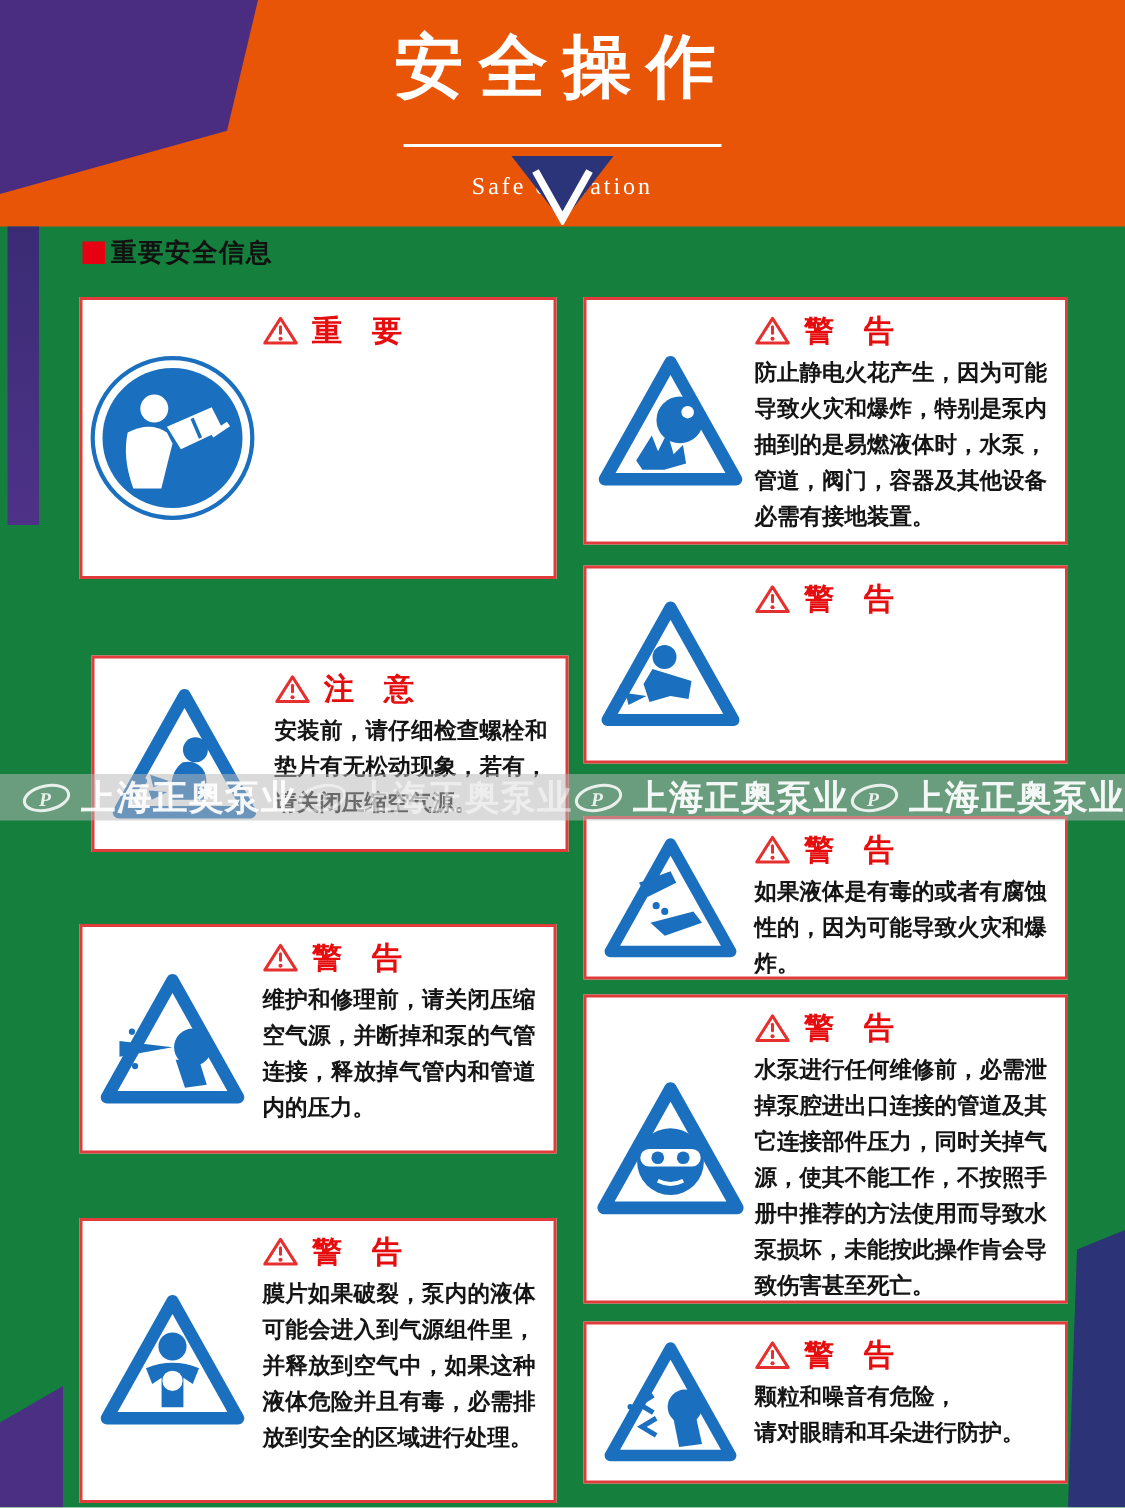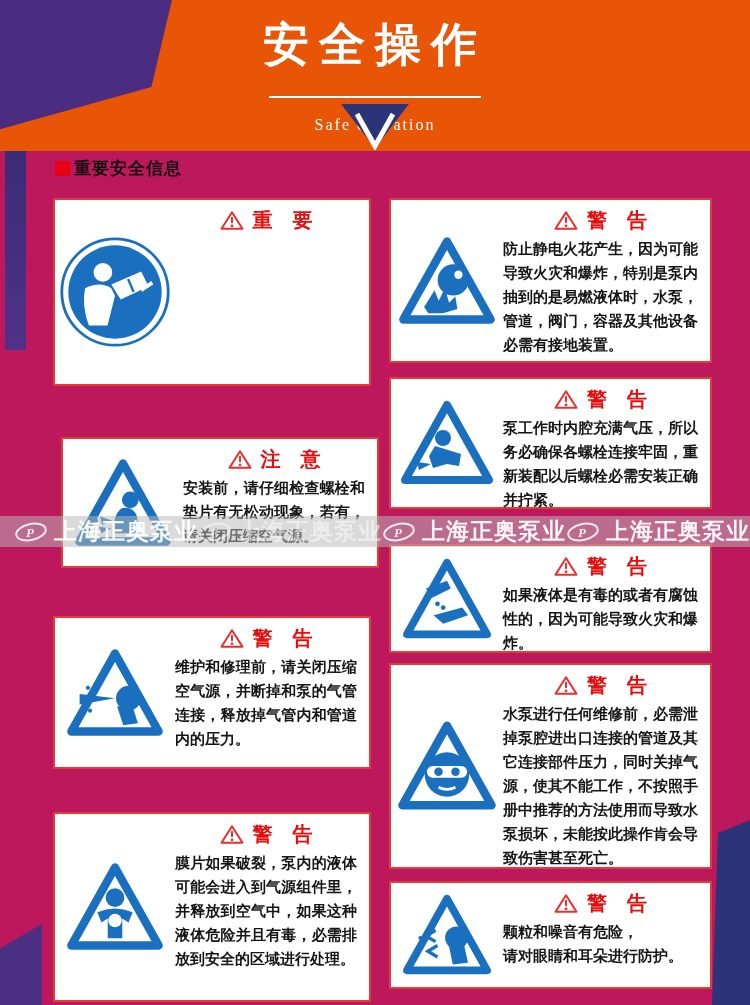--- a/index.html
+++ b/index.html
@@ -1,16 +1,16 @@
 <!DOCTYPE html>
 <html><head>
 <meta charset="utf-8">
 <style>
   html,body{margin:0;padding:0;background:#fff;}
-  .page{position:relative;width:750px;height:1005px;background:#be185d;overflow:hidden;
+  .page{position:relative;width:750px;height:1005px;background:#15803d;overflow:hidden;
         font-family:"Liberation Sans",sans-serif;}
 
   
   .header{position:absolute;left:0;top:0;width:750px;height:151px;background:#E85506;}
   .header-purple{position:absolute;left:0;top:0;width:172px;height:132px;background:#4A2D80;
         clip-path:polygon(0 0,100% 0,88% 66%,0 98%);}
   .header-title{position:absolute;top:14px;left:0;right:0;text-align:center;color:#fff;
         font-size:46px;font-weight:800;letter-spacing:10px;}
   .header-sub{position:absolute;top:69px;left:0;right:0;text-align:center;color:#fff;
         font-family:"Liberation Serif",serif;font-size:16px;letter-spacing:2px;margin-top:47px;}
@@ -29,21 +29,21 @@
   
   .section{position:absolute;left:55px;top:157px;display:flex;align-items:center;gap:4px;}
   .bullet{width:15px;height:15px;background:#E60012;}
   .section-title{font-size:17px;font-weight:800;color:#111;letter-spacing:1px;}
 
   
   .box{position:absolute;background:#fff;border:2px solid #E23B3B;display:flex;box-sizing:border-box;}
   .iconwrap{flex:0 0 120px;display:flex;align-items:center;justify-content:center;}
   .box.right .iconwrap{flex-basis:112px;}
   .content{flex:1;padding:7px 12px 5px 0;}
-  .box-title{display:flex;align-items:center;justify-content:center;gap:9px;
+  .box-title{display:flex;align-items:center;gap:9px;
         color:#E50D0D;font-size:20px;font-weight:800;margin-bottom:3px;}
   .box-body{color:#151515;font-size:15px;font-weight:700;line-height:1.6;
         text-align:justify;word-break:break-all;white-space:pre-line;}
 
   .box-l1{left:53px;top:198px;width:318px;height:188px;}
   .box-l2{left:61px;top:437px;width:318px;height:131px;}
   .box-l3{left:53px;top:616px;width:318px;height:153px;}
   .box-l4{left:53px;top:812px;width:318px;height:190px;}
   .box-r1{left:389px;top:198px;width:323px;height:165px;}
   .box-r2{left:389px;top:377px;width:323px;height:132px;}
@@ -225,21 +225,20 @@
     </div>
     <div class="content">
       <div class="box-title">
         <svg width="24" height="21" viewBox="0 0 26 23">
           <polygon points="13,2.5 24.5,20.5 1.5,20.5" fill="#fff" stroke="#E5302F" stroke-width="2.2" stroke-linejoin="round"></polygon>
           <rect x="11.9" y="7.5" width="2.2" height="7" rx="1.1" fill="#E5302F"></rect>
           <circle cx="13" cy="17.3" r="1.5" fill="#E5302F"></circle>
         </svg>
         <span>警　告</span>
       </div>
-      <div class="box-body">泵工作时内腔充满气压，所以务必确保各螺栓连接牢固，重新装配以后螺栓必需安装正确并拧紧。</div>
     </div>
   </div>
 
   <div class="box box-r3 right">
     <div class="iconwrap">
       <svg width="96" height="86" viewBox="0 0 100 90">
         <polygon points="50,7 92,82 8,82" fill="#fff" stroke="#1A6FBE" stroke-width="8" stroke-linejoin="round"></polygon>
         <g fill="#1A6FBE">
           <path d="M28 34 L50 26 L54 34 L34 44 Z"></path>
           <circle cx="40" cy="50" r="2.5"></circle>

